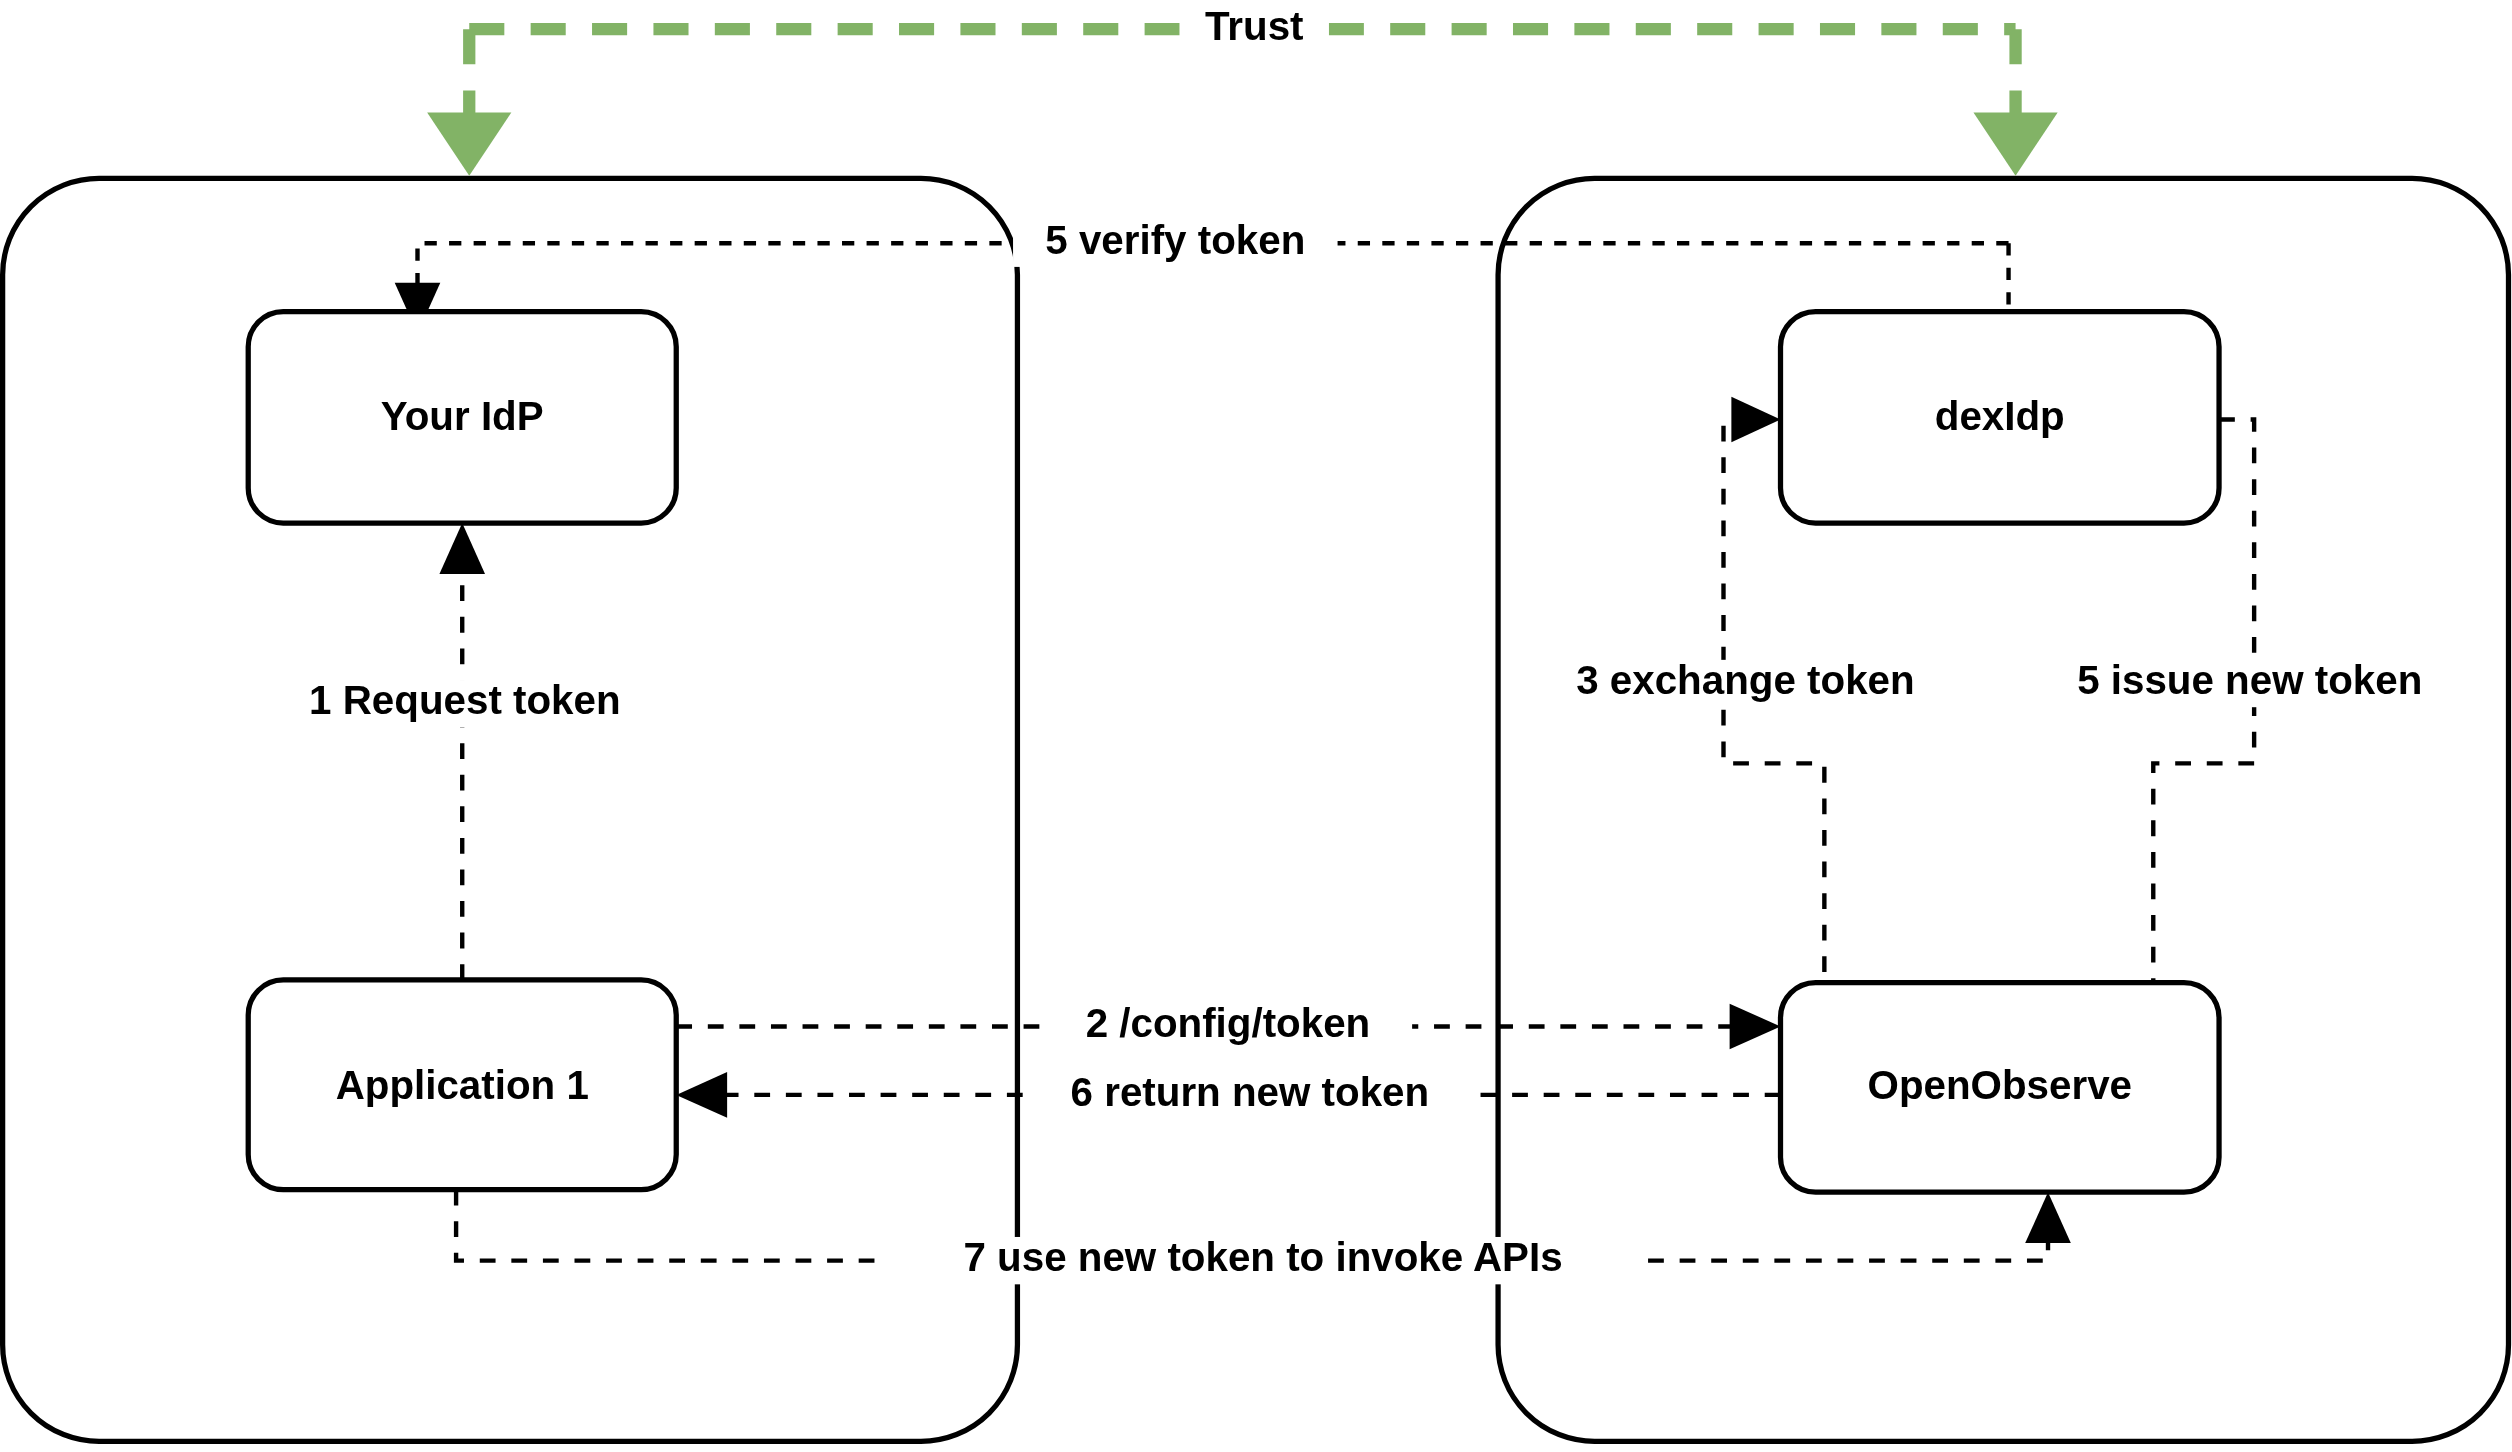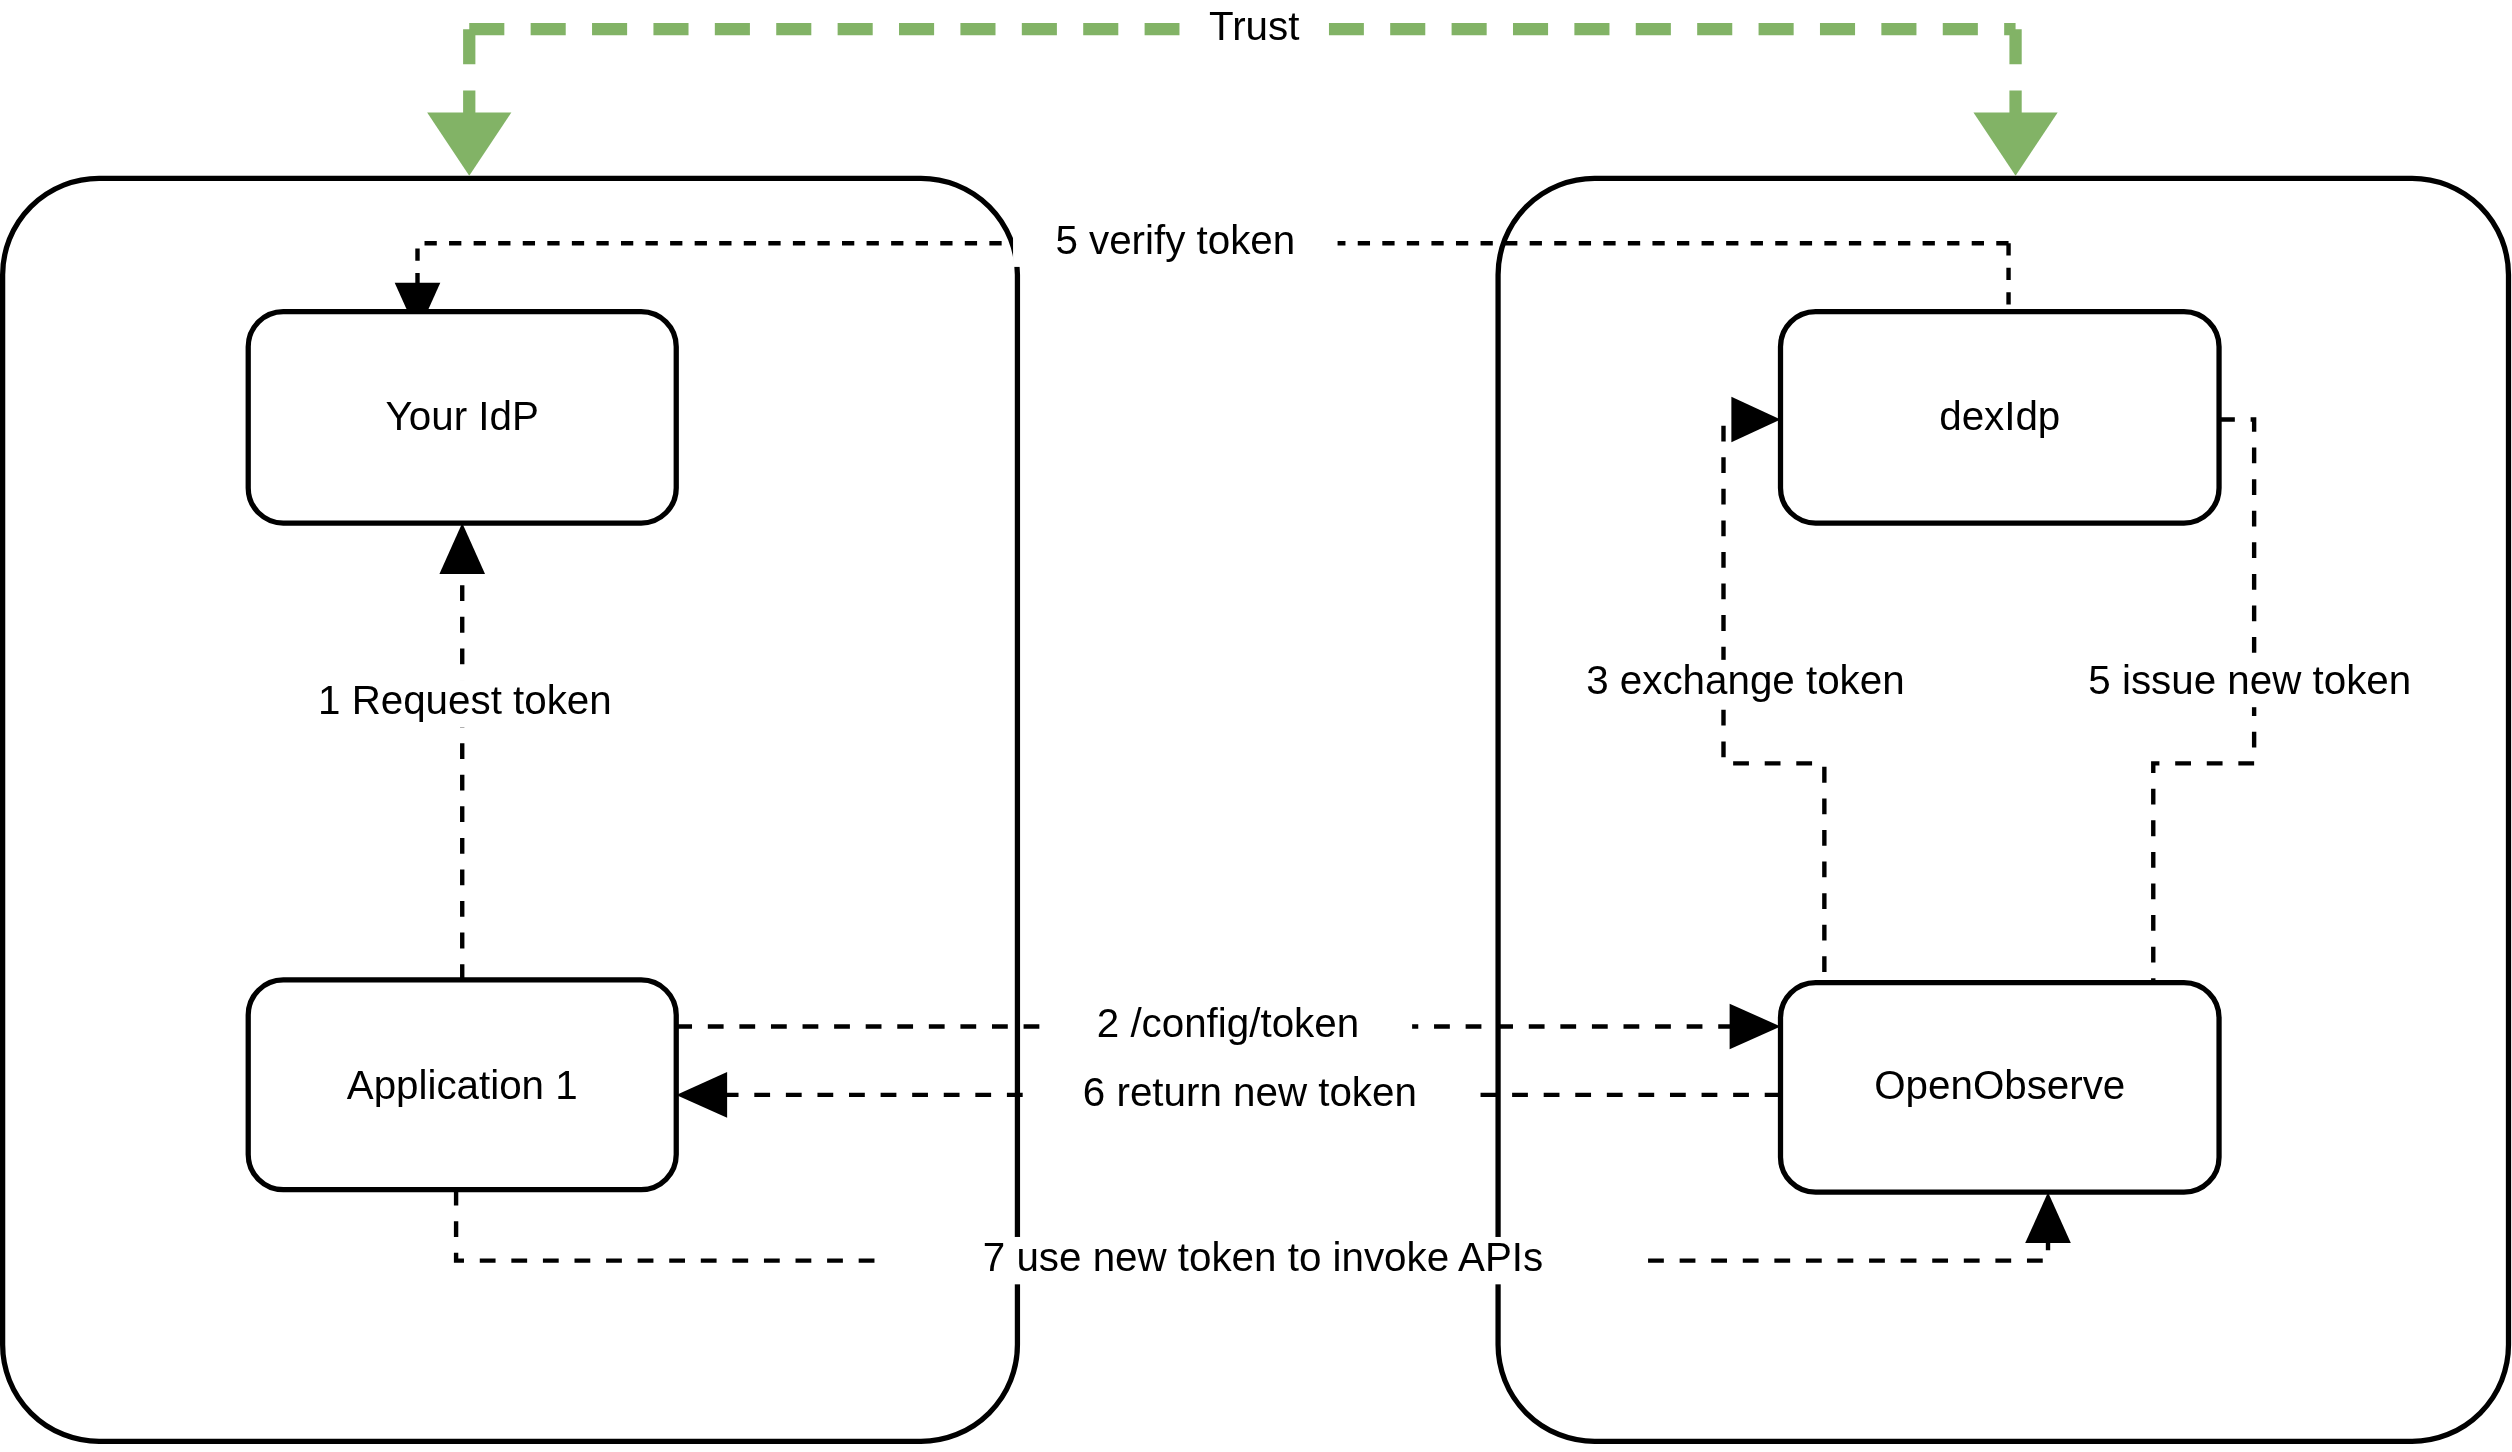--- a/index.html
+++ b/index.html
@@ -10,20 +10,21 @@
   body {
     width: 2512px;
     height: 1453px;
     overflow: hidden;
     font-family: "Liberation Sans", sans-serif;
   }
   #diagram-root {
     position: relative;
     width: 2512px;
     height: 1453px;
+    font-weight: bold;
   }
   svg.canvas {
     display: block;
     width: 2512px;
     height: 1453px;
   }
   .container-shape {
     fill: none;
     stroke: #000000;
     stroke-width: 6;

